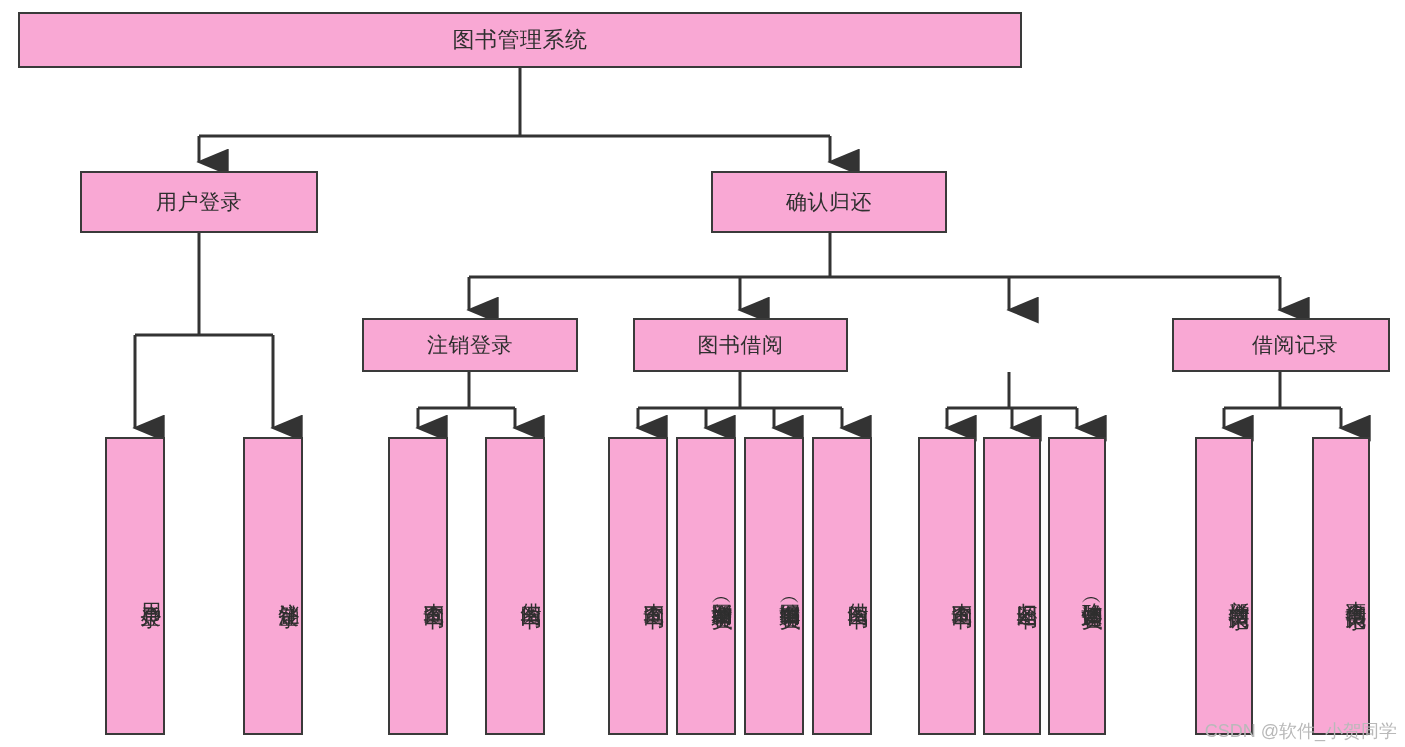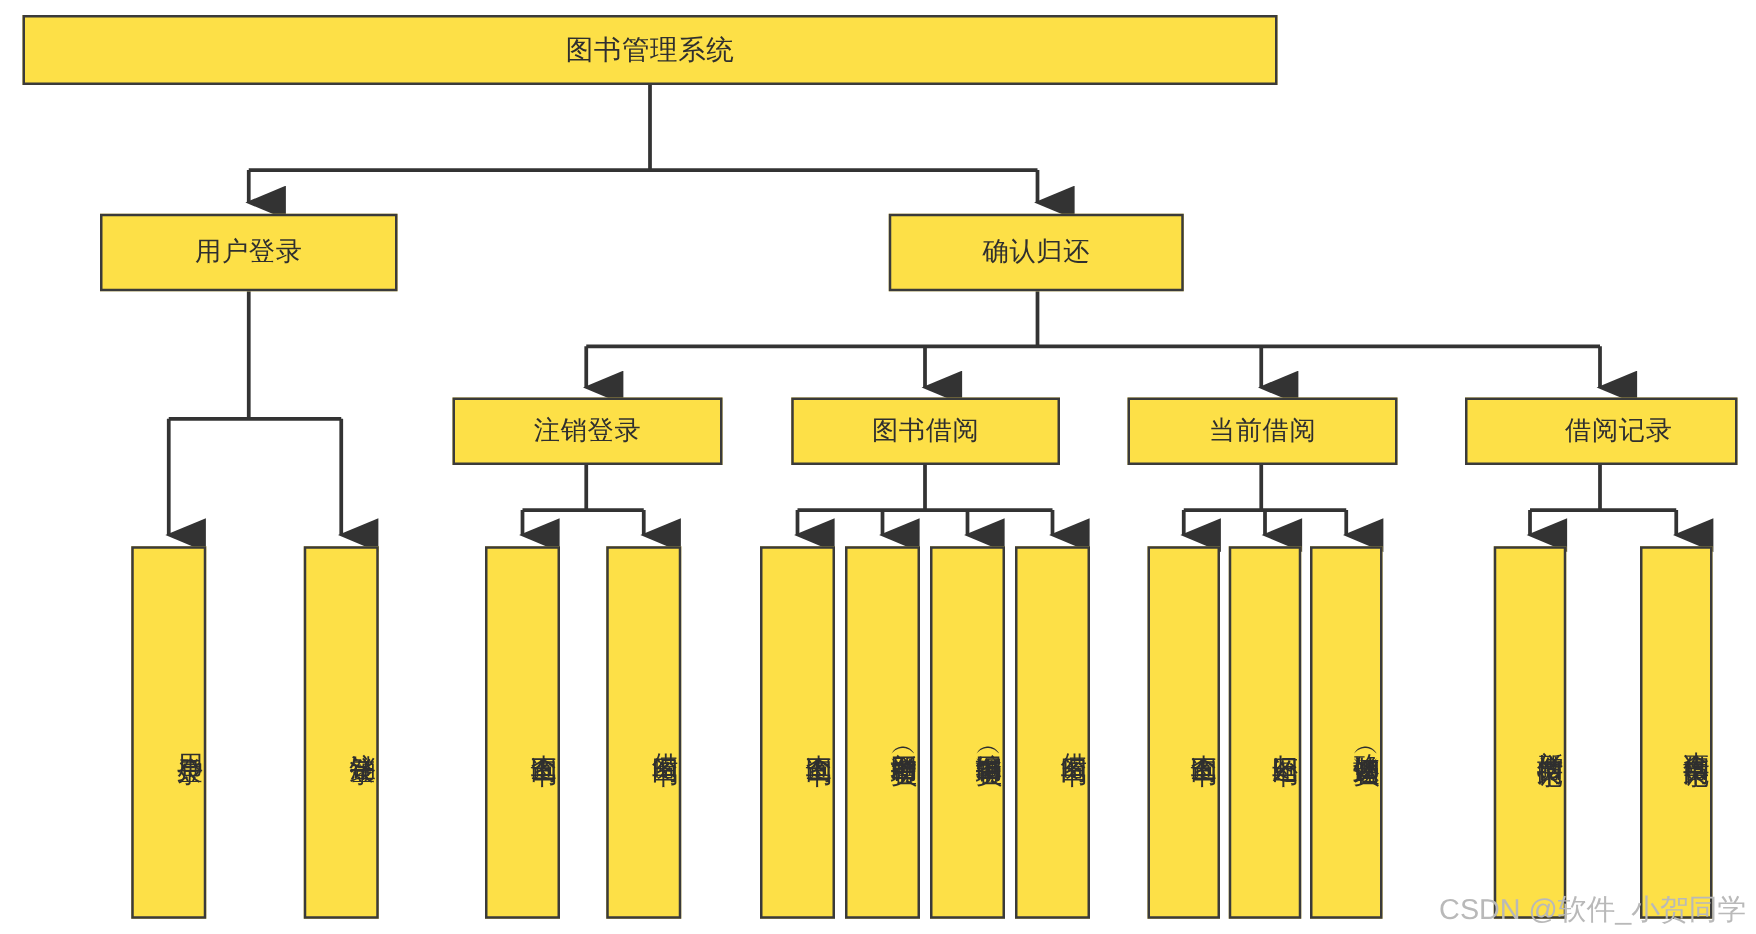--- a/index.html
+++ b/index.html
@@ -24,21 +24,21 @@
     left: 0;
     top: 0;
     width: 1405px;
     height: 747px;
     pointer-events: none;
   }
   
   .node {
     position: absolute;
     box-sizing: border-box;
-    background: #fde047;
+    background: #f9a8d4;
     border: 2px solid #3a3a3a;
     display: flex;
     align-items: center;
     justify-content: center;
     color: #2f2f2f;
     line-height: 1.18;
   }
   .node.horiz {
     font-size: 21px;
     letter-spacing: 0.5px;
@@ -63,21 +63,21 @@
     white-space: nowrap;
   }
   .node.vert.tall .vtext {
     letter-spacing: 1px;
   }
   
   #watermark {
     position: absolute;
     right: 8px;
     bottom: 4px;
-    font-size: 23px;
+    font-size: 18px;
     color: #b9b9b9;
     white-space: nowrap;
     user-select: none;
   }
 </style>
 </head>
 <body>
 
 <div id="canvas">
 
@@ -147,23 +147,20 @@
   </div>
 
   <div class="node horiz" style="left:362px; top:318px; width:216px; height:54px;">
     <span>注销登录</span>
   </div>
 
   <div class="node horiz" style="left:633px; top:318px; width:215px; height:54px;text-align:right;">
     <span>图书借阅</span>
   </div>
 
-  <div class="node horiz" style="left:902px; top:318px; width:216px; height:54px;">
-    <span>当前借阅</span>
-  </div>
 
   <div class="node horiz" style="left:1172px; top:318px; width:218px; height:54px;padding-left:28px;">
     <span>借阅记录</span>
   </div>
 
   <div class="node vert" style="left:105px; top:437px; width:60px; height:298px;">
     <span class="vtext">用户登录</span>
   </div>
 
   <div class="node vert" style="left:243px; top:437px; width:60px; height:298px;">

